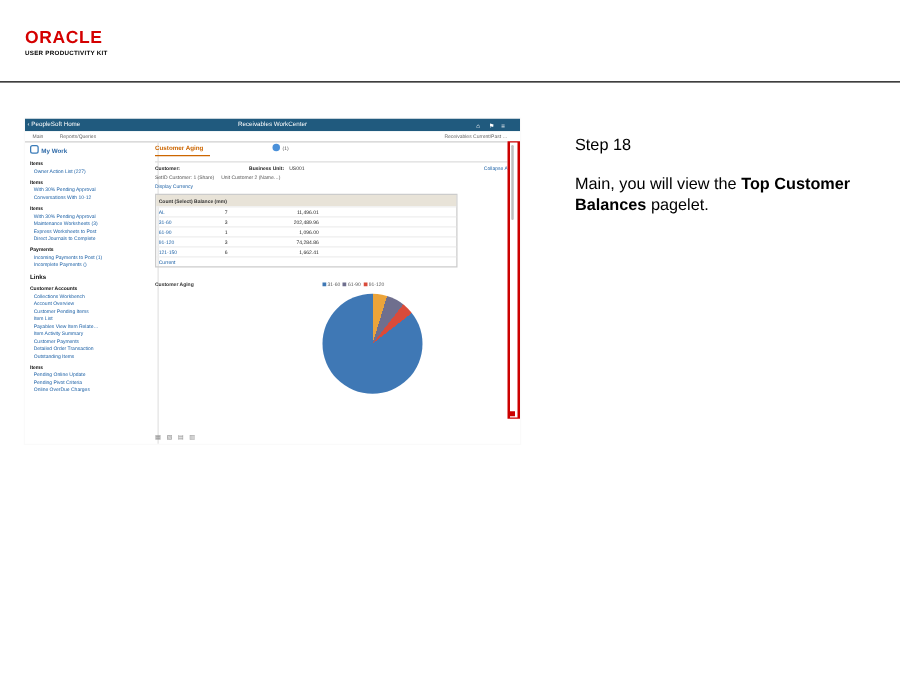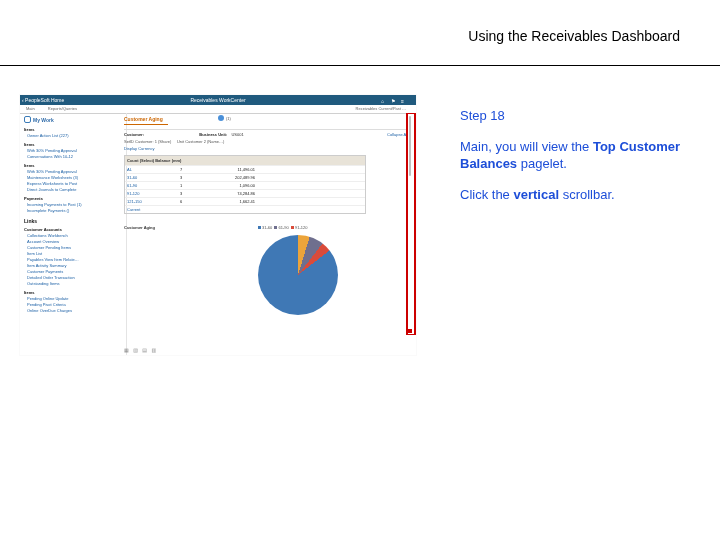--- a/index.html
+++ b/index.html
@@ -9,21 +9,21 @@
 .hdr{position:absolute;left:20px;top:22px;width:680px;height:38px}
 .logo{display:inline-block}
 .logo-oracle{display:block;font:700 14px/14px Arial;color:#d40000;letter-spacing:0.5px}
 .logo-upk{display:block;font:700 5px/7px Arial;color:#000;margin-top:4px;letter-spacing:0.2px}
 .hdr-title{position:absolute;right:20px;top:6px;font:400 14px/16px Arial;color:#000}
 .rule{position:absolute;left:0;top:65px;width:720px;height:1px;background:#000}
 
 
 .cols{position:absolute;left:20px;top:95px;width:680px;height:400px}
 .shot{position:relative;width:396px;height:260px;border:0 solid transparent;background:#fff;box-shadow:0 0 0 1px rgba(0,0,0,0.02)}
-.instr{position:absolute;left:440px;top:12px;width:260px;font:400 13px/17px Arial;color:#1d4ed8}
+.instr{position:absolute;left:440px;top:12px;width:260px;font:400 13px/17px Arial;color:#000000}
 .instr p{margin:0 0 14px 0}
 .instr b{font-weight:700}
 
 
 
 .sh-top{position:absolute;left:0;top:0;right:0;height:10px;background:#205a7e;color:#fff;font:400 5px/10px Arial}
 .sh-top .back{position:absolute;left:2px;top:0}
 .sh-top .ctr{position:absolute;left:0;right:0;top:0;text-align:center;font-weight:400}
 .sh-top .ico{position:absolute;top:1px;width:7px;height:7px;color:#fff}
 .sh-top .ico.home{right:28px}
@@ -79,33 +79,33 @@
 
 .scroll-hi{position:absolute;right:0;top:18px;width:6px;height:220px;background:#fff;border:2px solid #c00;border-top-width:1px;border-bottom-width:1px}
 .scroll-thumb{position:absolute;left:1px;top:2px;width:2px;height:60px;background:#bfbfbf;border-radius:1px}
 .scroll-hi .dn{position:absolute;left:0;bottom:1px;width:4px;height:4px;background:#c00}
 </style>
 </head>
 <body>
 <div class="page">
 
 <div class="hdr">
-  <div class="hdr-title">Using the Receivables Dashboard</div>
+  <div class="logo">
+    <span class="logo-oracle">ORACLE</span>
+    <span class="logo-upk">USER PRODUCTIVITY KIT</span>
+  </div>
 </div>
 <div class="rule"></div>
 
 <div class="cols">
 
   <div class="instr">
     <p>Step 18</p>
     <p>
       <span>Main, you will view the </span><b>Top Customer Balances</b><span> pagelet.</span>
-    </p>
-    <p>
-      <span>Click the </span><b>vertical</b><span> scrollbar.</span>
     </p>
   </div>
 
   <div class="shot">
 
     <div class="sh-top">
       <span class="back">‹  PeopleSoft Home</span>
       <span class="ctr">Receivables WorkCenter</span>
       <span class="ico home">⌂</span>
       <span class="ico flag">⚑</span>

